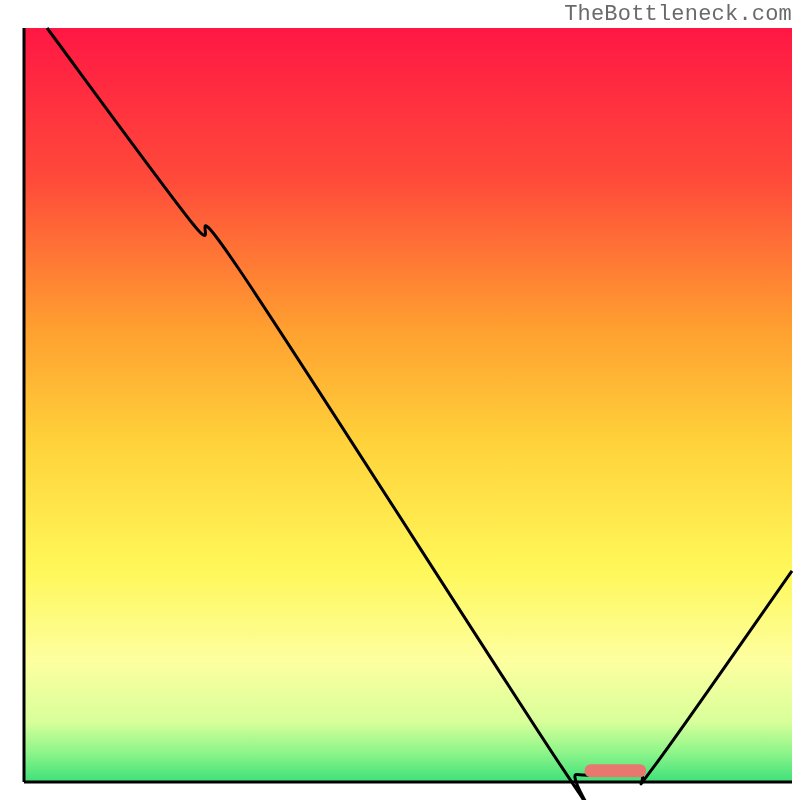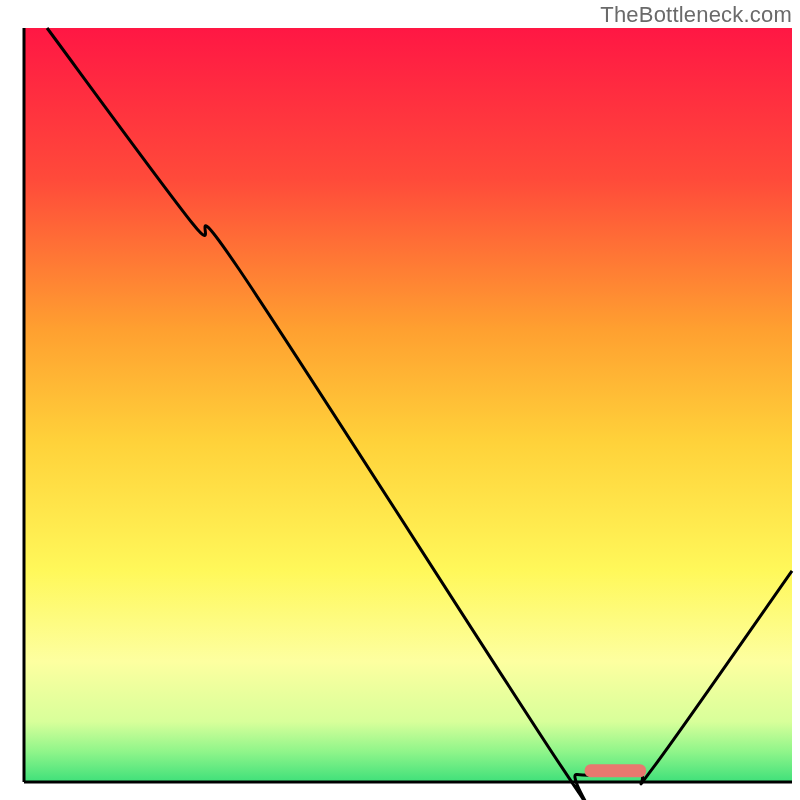--- a/index.html
+++ b/index.html
@@ -16,20 +16,21 @@
     height: 800px;
   }
   .watermark {
     position: absolute;
     top: 2px;
     right: 8px;
     font-size: 22px;
     font-weight: 500;
     color: #6a6a6a;
     letter-spacing: 0.2px;
+    font-family: Liberation Mono, monospace;
   }
   svg {
     position: absolute;
     top: 0;
     left: 0;
   }
 </style>
 </head>
 <body>
 

